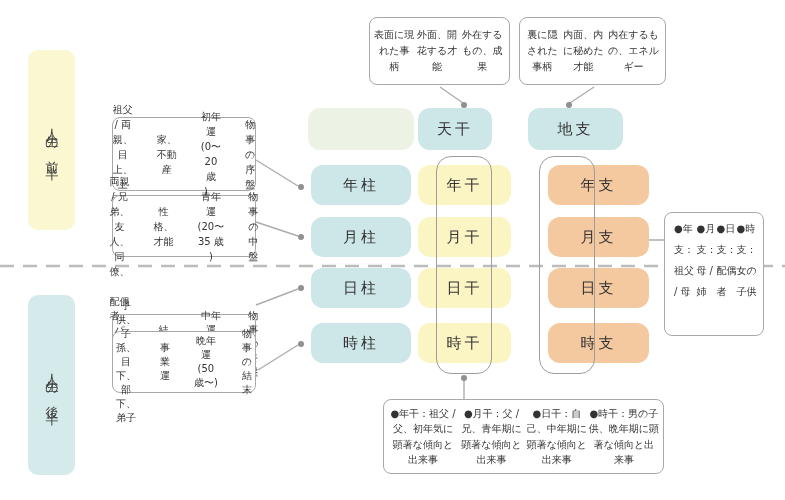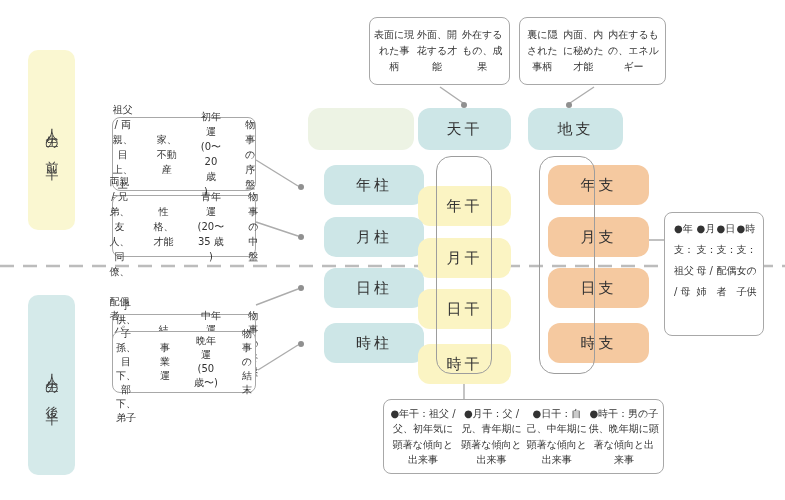--- a/index.html
+++ b/index.html
@@ -30,26 +30,26 @@
   .callout-left-4{top:331px;height:62px;line-height:14px;}
   .callout-right{
     left:664px;top:212px;width:100px;height:124px;
     align-items:flex-start;text-align:left;padding-left:9px;line-height:21px;z-index:1;
   }
   .callout-bottom{left:383px;top:399px;width:281px;height:75px;line-height:15.5px;}
   .cell{
     position:absolute;display:flex;align-items:center;justify-content:center;
     font-size:15px;letter-spacing:3px;border-radius:12px;z-index:1;color:#333;
   }
-  .cell-pillar{left:324px;width:100px;height:40px;background:#CDE6E7;}
-  .cell-stem{left:418px;width:93px;height:40px;background:#FBF4C3;margin-top:21px;}
+  .cell-pillar{left:311px;width:100px;height:40px;background:#CDE6E7;}
+  .cell-stem{left:418px;width:93px;height:40px;background:#FBF4C3;}
   .cell-branch{left:548px;width:101px;height:40px;background:#F5C9A0;}
   .cell-header{top:108px;height:42px;}
   .cell-header-blank{left:308px;width:106px;background:#EDF3E4;}
-  .cell-header-stem{left:418px;width:93px;background:#CDE6E7;}
+  .cell-header-stem{left:418px;width:74px;background:#CDE6E7;}
   .cell-header-branch{left:520px;width:95px;background:#CDE6E7;margin-left:8px;}
   .row-0{top:165px;} .row-1{top:217px;} .row-2{top:268px;} .row-3{top:323px;}
   .capsule{
     position:absolute;top:156px;height:218px;border:1.5px solid #9d9d9d;border-radius:15px;
     background:transparent;z-index:2;box-sizing:border-box;
   }
   .capsule-stem{left:436px;width:56px;}
   .capsule-branch{left:539px;width:56px;}
 </style>
 </head>

